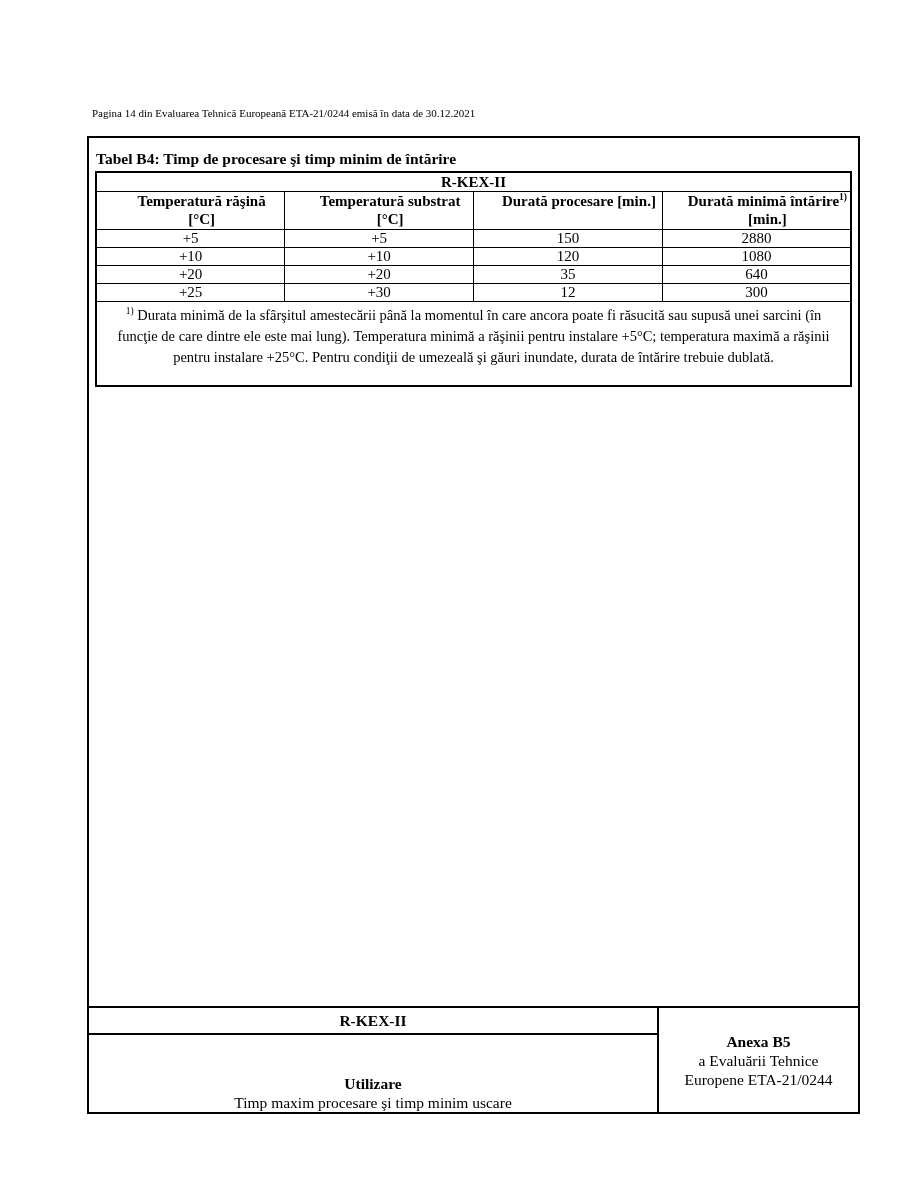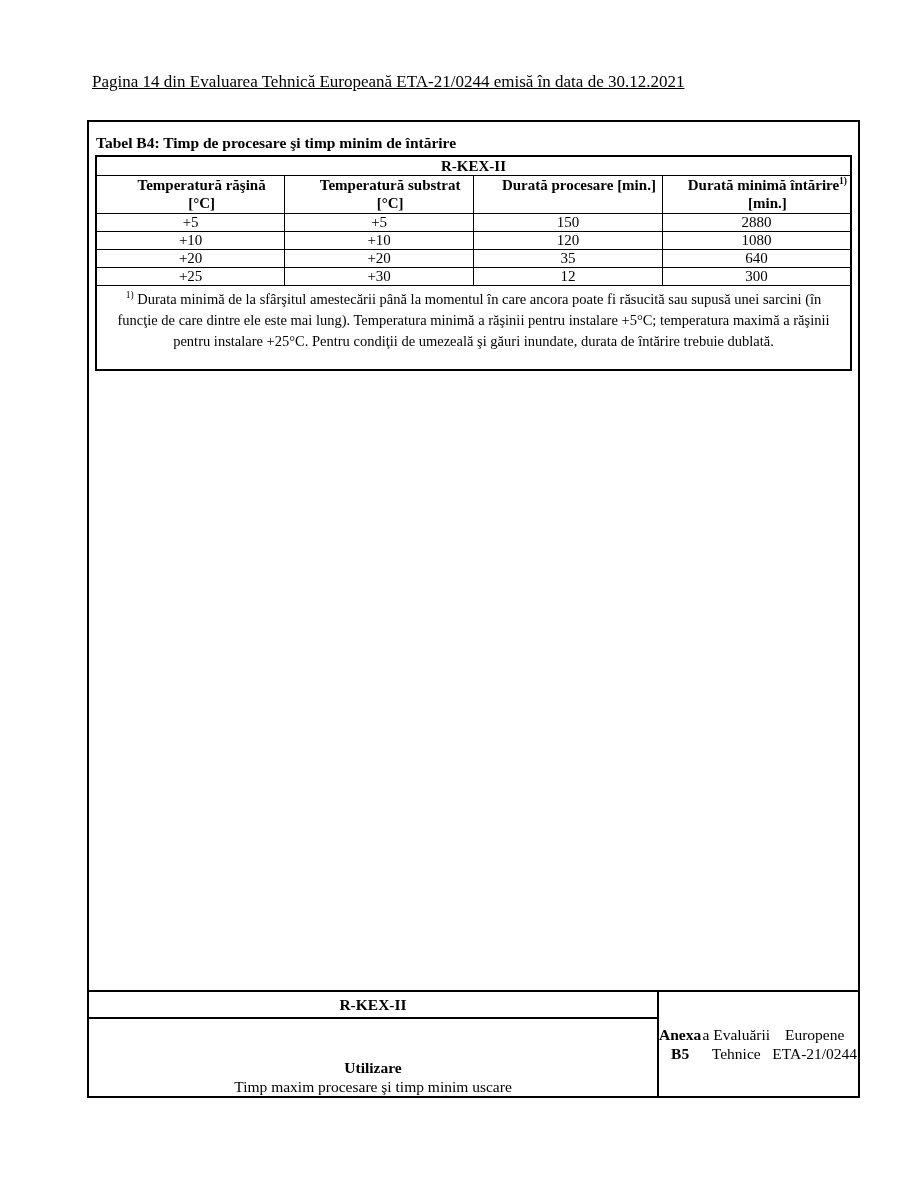--- a/index.html
+++ b/index.html
@@ -11,30 +11,29 @@
     height: 1190px;
     background: #ffffff;
     color: #000000;
     font-family: "Liberation Serif", serif;
     position: relative;
     overflow: hidden;
   }
   .page-header {
     position: absolute;
     left: 92px;
-    top: 72px;
-    font-size: 17px;
+    top: 104px;
+    font-size: 11px;
     line-height: 19px;
     white-space: nowrap;
-    text-decoration: underline;
   }
   .frame {
     position: absolute;
     left: 87px;
-    top: 120px;
+    top: 136px;
     width: 773px;
     height: 978px;
     border: 2px solid #000;
     box-sizing: border-box;
   }
   .table-title {
     position: absolute;
     left: 7px;
     top: 12px;
     font-size: 15.5px;
@@ -123,21 +122,21 @@
     line-height: 19px;
     text-align: center;
   }
   .footer-left-bottom .usage-title {
     font-weight: bold;
     margin-top: 39px;
   }
   .footer-right {
     flex: 1;
     display: flex;
-    flex-direction: row;
+    flex-direction: column;
     align-items: center;
     justify-content: center;
     font-size: 15.5px;
     line-height: 19px;
     text-align: center;
   }
   .footer-right .annex-title {
     font-weight: bold;
   }
 </style>

